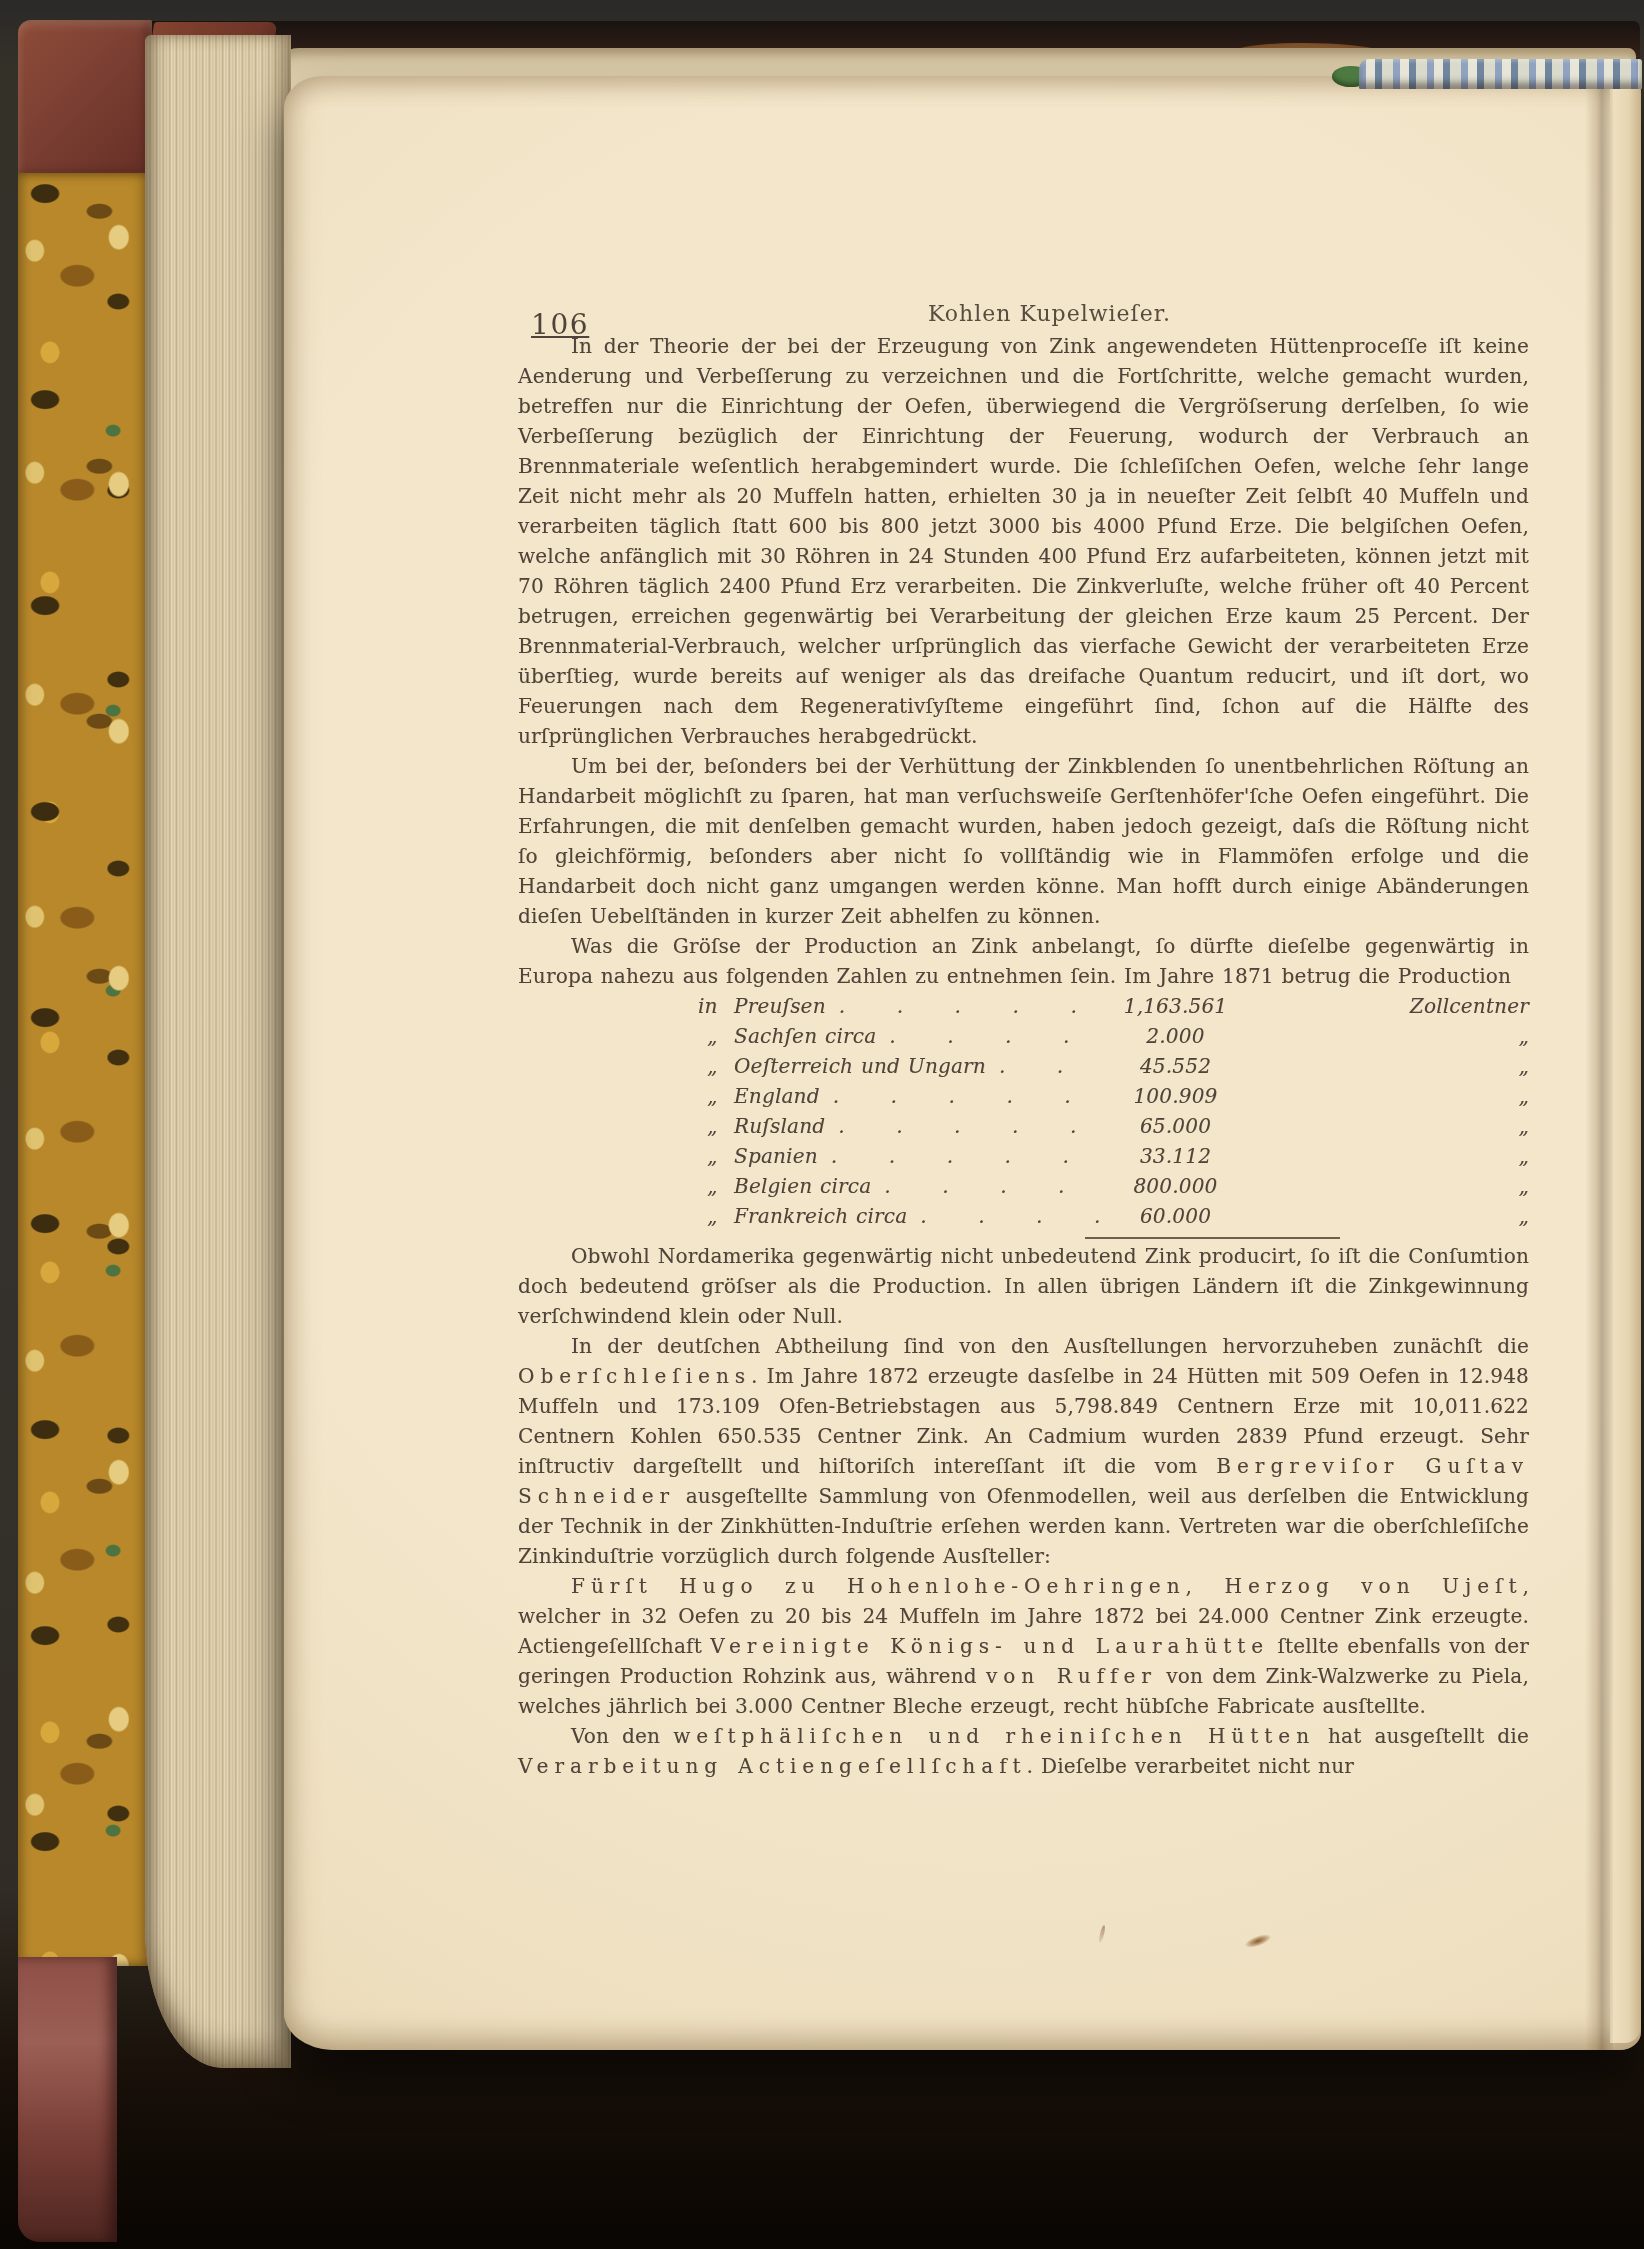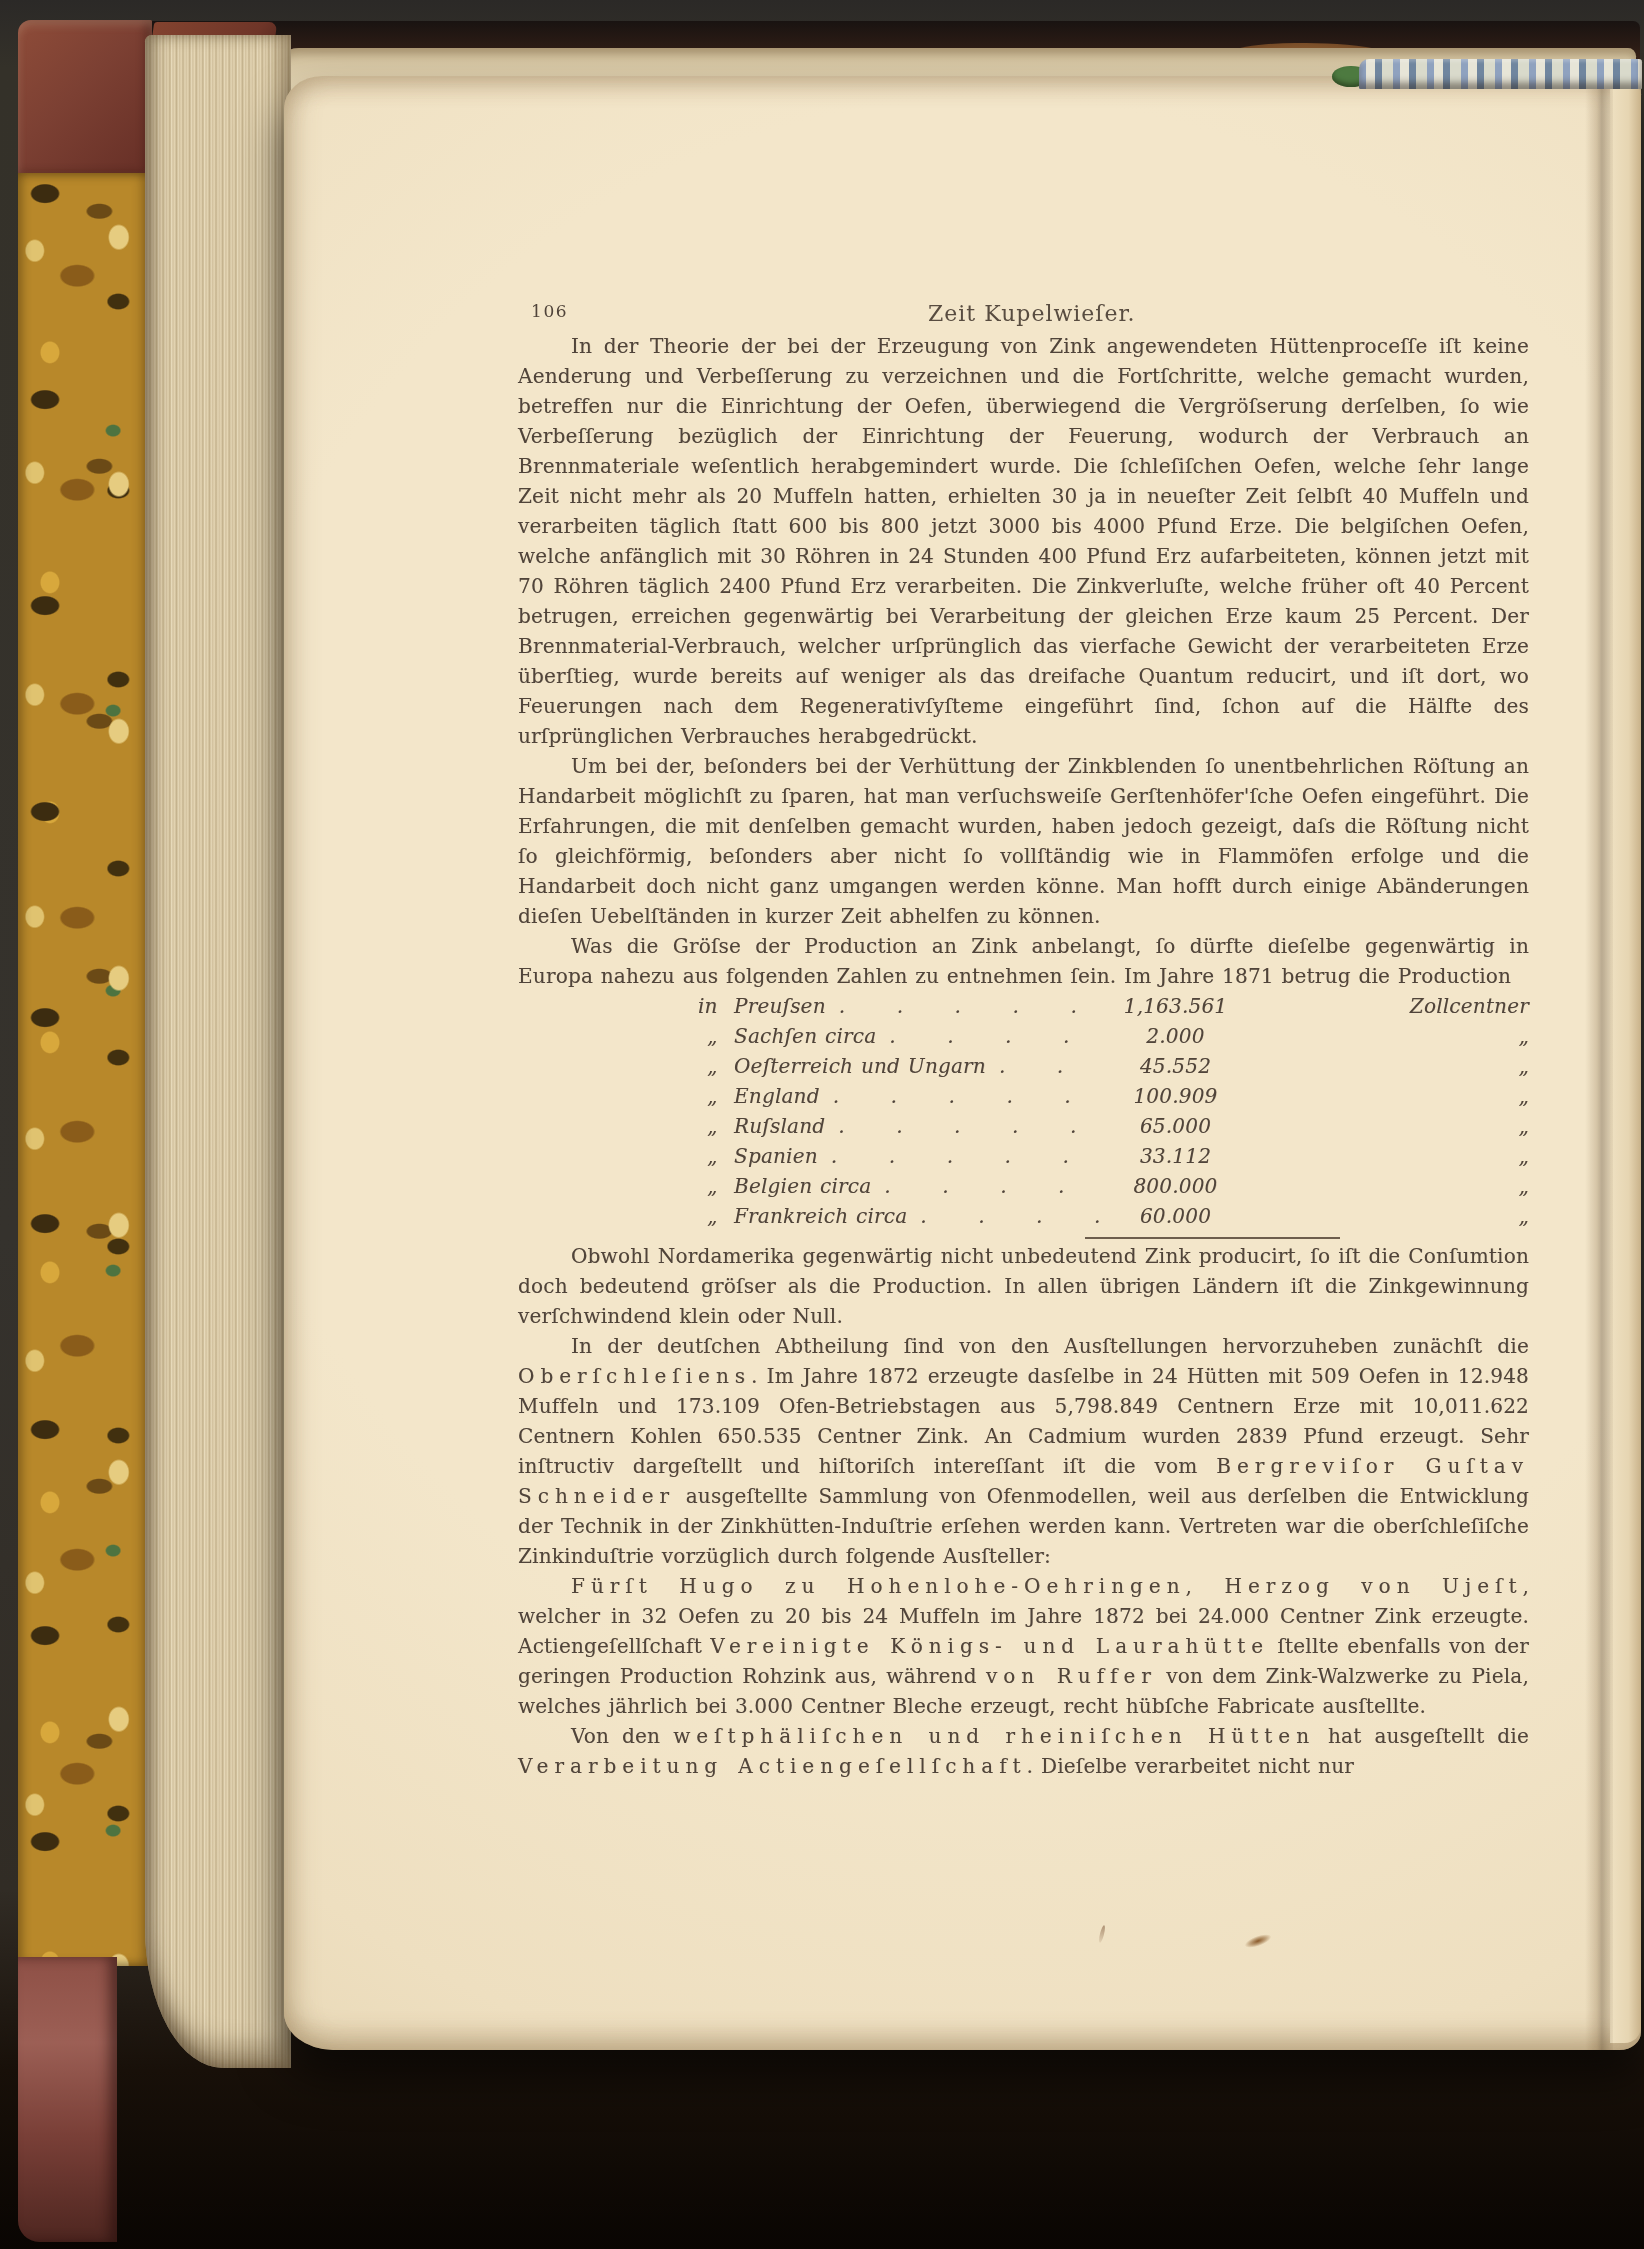--- a/index.html
+++ b/index.html
@@ -93,21 +93,21 @@
     background:linear-gradient(90deg,rgba(100,70,35,0) 0%,rgba(100,70,35,.20) 42%,rgba(60,40,18,.30) 60%,rgba(100,70,35,.06) 100%);
   }
   .stain{position:absolute;border-radius:50%;}
   .stain-1{left:960px;top:1860px;width:28px;height:10px;
     background:radial-gradient(closest-side,#8a5a2a 0%,rgba(138,90,42,.45) 60%,transparent 100%);transform:rotate(-20deg);}
   .stain-2{left:816px;top:1849px;width:4.1px;height:18px;
     background:linear-gradient(180deg,rgba(120,80,50,.55),rgba(120,80,50,.1));transform:rotate(14deg);}
   
   .page-inner{position:absolute;inset:0;padding:220px 111px 0 234px;color:#50443a;}
   .page-header{position:relative;height:35px;}
-  .pageno{position:absolute;left:13px;top:5px;font-size:17px;letter-spacing:1.6px;}
+  .pageno{position:absolute;left:13px;top:12px;font-size:28px;letter-spacing:1.6px;text-decoration:underline;}
   .running-title{position:absolute;left:410px;top:5px;font-size:22px;letter-spacing:1px;color:#584c40;}
   .textblock{
     width:1011px;font-size:20px;line-height:30px;
     text-align:justify;word-spacing:1.2px;letter-spacing:0.2px;
     text-shadow:0.3px 0.2px 0.4px rgba(95,80,62,.35);
   }
   .para{margin:0;text-indent:53px;}
   .sperr{letter-spacing:.30em;word-spacing:.14em;}
   
   .prod-table{width:100%;}
@@ -146,21 +146,21 @@
 
   <div class="page">
     <div class="right-sliver"></div>
     <div class="gutter"></div>
     <div class="stain stain-1"></div>
     <div class="stain stain-2"></div>
 
     <div class="page-inner">
       <header class="page-header">
         <span class="pageno">106</span>
-        <span class="running-title">Zeit Kupelwieſer.</span>
+        <span class="running-title">Kohlen Kupelwieſer.</span>
       </header>
 
       <div class="textblock">
         <p class="para"><span>In der Theorie der bei der Erzeugung von Zink angewendeten Hüttenproceſſe iſt keine Aenderung und Verbeſſerung zu verzeichnen und die Fortſchritte, welche gemacht wurden, betreffen nur die Einrichtung der Oefen, überwiegend die Vergröſserung derſelben, ſo wie Verbeſſerung bezüglich der Einrichtung der Feuerung, wodurch der Verbrauch an Brennmateriale weſentlich herabgemindert wurde. Die ſchleſiſchen Oefen, welche ſehr lange Zeit nicht mehr als 20 Muffeln hatten, erhielten 30 ja in neueſter Zeit ſelbſt 40 Muffeln und verarbeiten täglich ſtatt 600 bis 800 jetzt 3000 bis 4000 Pfund Erze. Die belgiſchen Oefen, welche anfänglich mit 30 Röhren in 24 Stunden 400 Pfund Erz aufarbeiteten, können jetzt mit 70 Röhren täglich 2400 Pfund Erz verarbeiten. Die Zinkverluſte, welche früher oft 40 Percent betrugen, erreichen gegenwärtig bei Verarbeitung der gleichen Erze kaum 25 Percent. Der Brennmaterial-Verbrauch, welcher urſprünglich das vierfache Gewicht der verarbeiteten Erze überſtieg, wurde bereits auf weniger als das dreifache Quantum reducirt, und iſt dort, wo Feuerungen nach dem Regenerativſyſteme eingeführt ſind, ſchon auf die Hälfte des urſprünglichen Verbrauches herabgedrückt.</span></p>
         <p class="para"><span>Um bei der, beſonders bei der Verhüttung der Zinkblenden ſo unentbehrlichen Röſtung an Handarbeit möglichſt zu ſparen, hat man verſuchsweiſe Gerſtenhöfer'ſche Oefen eingeführt. Die Erfahrungen, die mit denſelben gemacht wurden, haben jedoch gezeigt, daſs die Röſtung nicht ſo gleichförmig, beſonders aber nicht ſo vollſtändig wie in Flammöfen erfolge und die Handarbeit doch nicht ganz umgangen werden könne. Man hofft durch einige Abänderungen dieſen Uebelſtänden in kurzer Zeit abhelfen zu können.</span></p>
         <p class="para"><span>Was die Gröſse der Production an Zink anbelangt, ſo dürfte dieſelbe gegenwärtig in Europa nahezu aus folgenden Zahlen zu entnehmen ſein. Im Jahre 1871 betrug die Production</span></p>
 
         <div class="prod-table">
           <div class="t-row">
             <span class="t-prefix">in</span>

